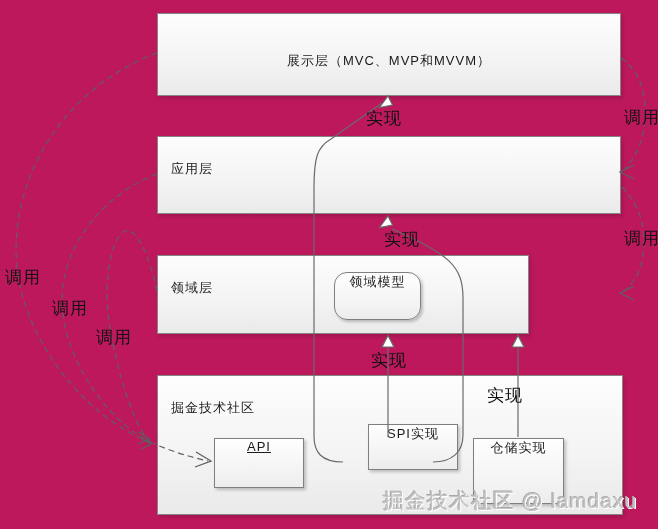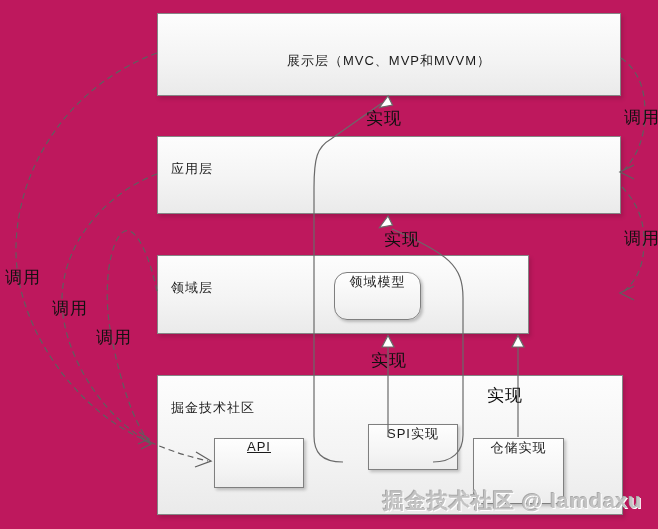--- a/index.html
+++ b/index.html
@@ -30,21 +30,21 @@
     font-size:13px;letter-spacing:1px;
   }
   .rounded{border-radius:13px;}
   svg.overlay{position:absolute;left:0;top:0;z-index:5;pointer-events:none;}
   .edge-label{
     position:absolute;z-index:6;font-size:17px;letter-spacing:1px;color:#111;
     white-space:nowrap;
   }
   .watermark{
     position:absolute;z-index:7;left:383px;top:487px;
-    font-size:21px;font-weight:bold;letter-spacing:1px;
+    font-size:21px;font-weight:normal;letter-spacing:1px;
     color:#c3c3c3;text-shadow:1px 1px 0 #ffffff,-1px -1px 0 #a8a8a8;
     white-space:nowrap;
   }
 </style>
 </head>
 <body>
 
 <div id="canvas">
 
   <div class="layer-box" style="left:157px;top:13px;width:464px;height:83px;">

